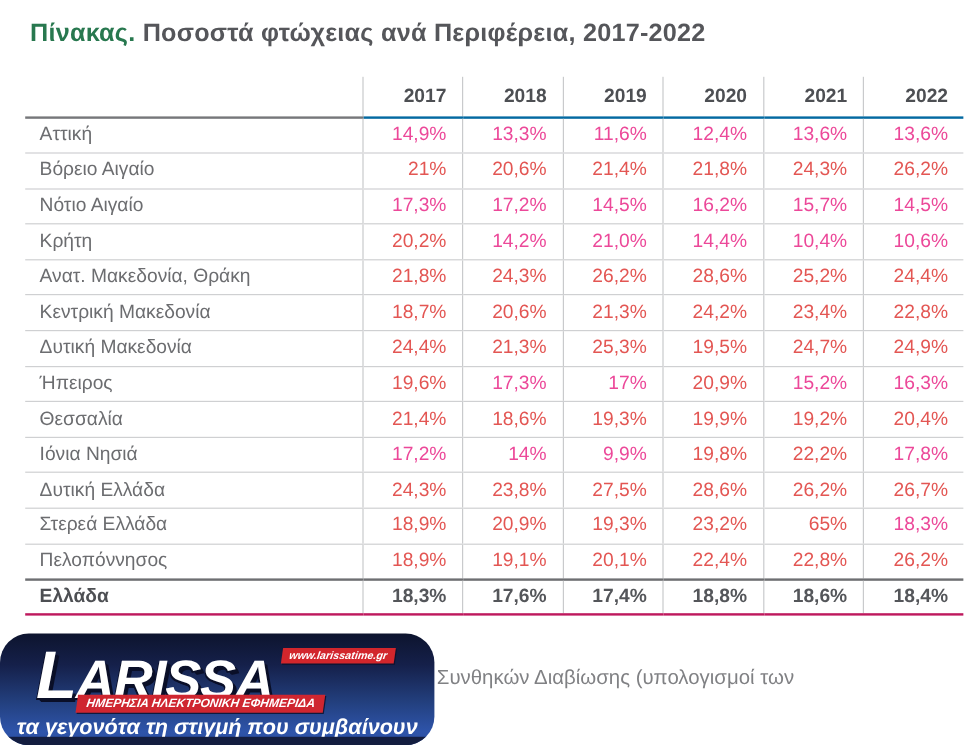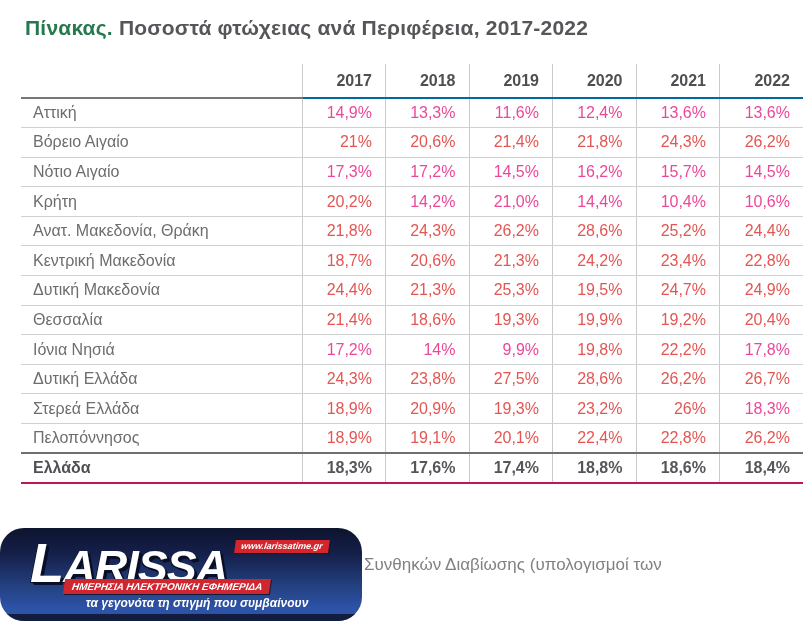--- a/index.html
+++ b/index.html
@@ -51,22 +51,22 @@
     color:#ffffff; font-size:56px; letter-spacing:-2px;
     text-shadow:2px 2px 0 #0a0f28, 3px 3px 0 #0a0f28; white-space:nowrap; }
   .logo .url-badge { position:absolute; left:235px; top:12px; background:#d2262c;
     color:#ffffff; font-size:9px; font-weight:bold; font-style:italic;
     padding:1px 6px 2px; transform:skewX(-8deg); white-space:nowrap;
     box-shadow:1px 1px 0 rgba(10,15,40,.8); }
   .logo .red-strip { position:absolute; left:64px; top:51px; background:#cf2630;
     color:#ffffff; font-size:10px; font-weight:bold; font-style:italic;
     padding:2px 8px 2px; transform:skewX(-8deg); white-space:nowrap;
     box-shadow:1px 1px 0 rgba(10,15,40,.8); }
-  .logo .tagline { position:absolute; left:16px; top:68px; width:100%;
-    text-align:center; color:#ffffff; font-size:12px; font-weight:bold;
+  .logo .tagline { position:absolute; left:0; top:68px; width:100%;
+    text-align:center; color:#ffffff; font-size:18px; font-weight:bold;
     font-style:italic; white-space:nowrap; }
 </style>
 </head>
 <body>
 
 <div class="stage">
 
   <div class="title">
     <span class="green">Πίνακας.</span><span class="rest">Ποσοστά φτώχειας ανά Περιφέρεια, 2017-2022</span>
   </div>
@@ -150,20 +150,29 @@
         <tr>
           <td class="label">Δυτική Μακεδονία</td>
           <td class="val r">24,4%</td>
           <td class="val r">21,3%</td>
           <td class="val r">25,3%</td>
           <td class="val r">19,5%</td>
           <td class="val r">24,7%</td>
           <td class="val r">24,9%</td>
         </tr>
         <tr>
+          <td class="label">Ήπειρος</td>
+          <td class="val r">19,6%</td>
+          <td class="val g">17,3%</td>
+          <td class="val g">17%</td>
+          <td class="val r">20,9%</td>
+          <td class="val g">15,2%</td>
+          <td class="val g">16,3%</td>
+        </tr>
+        <tr>
           <td class="label">Θεσσαλία</td>
           <td class="val r">21,4%</td>
           <td class="val r">18,6%</td>
           <td class="val r">19,3%</td>
           <td class="val r">19,9%</td>
           <td class="val r">19,2%</td>
           <td class="val r">20,4%</td>
         </tr>
         <tr>
           <td class="label">Ιόνια Νησιά</td>
@@ -182,21 +191,21 @@
           <td class="val r">28,6%</td>
           <td class="val r">26,2%</td>
           <td class="val r">26,7%</td>
         </tr>
         <tr>
           <td class="label">Στερεά Ελλάδα</td>
           <td class="val r">18,9%</td>
           <td class="val r">20,9%</td>
           <td class="val r">19,3%</td>
           <td class="val r">23,2%</td>
-          <td class="val r">26%</td>
+          <td class="val r">65%</td>
           <td class="val g">18,3%</td>
         </tr>
         <tr>
           <td class="label">Πελοπόννησος</td>
           <td class="val r">18,9%</td>
           <td class="val r">19,1%</td>
           <td class="val r">20,1%</td>
           <td class="val r">22,4%</td>
           <td class="val r">22,8%</td>
           <td class="val r">26,2%</td>

